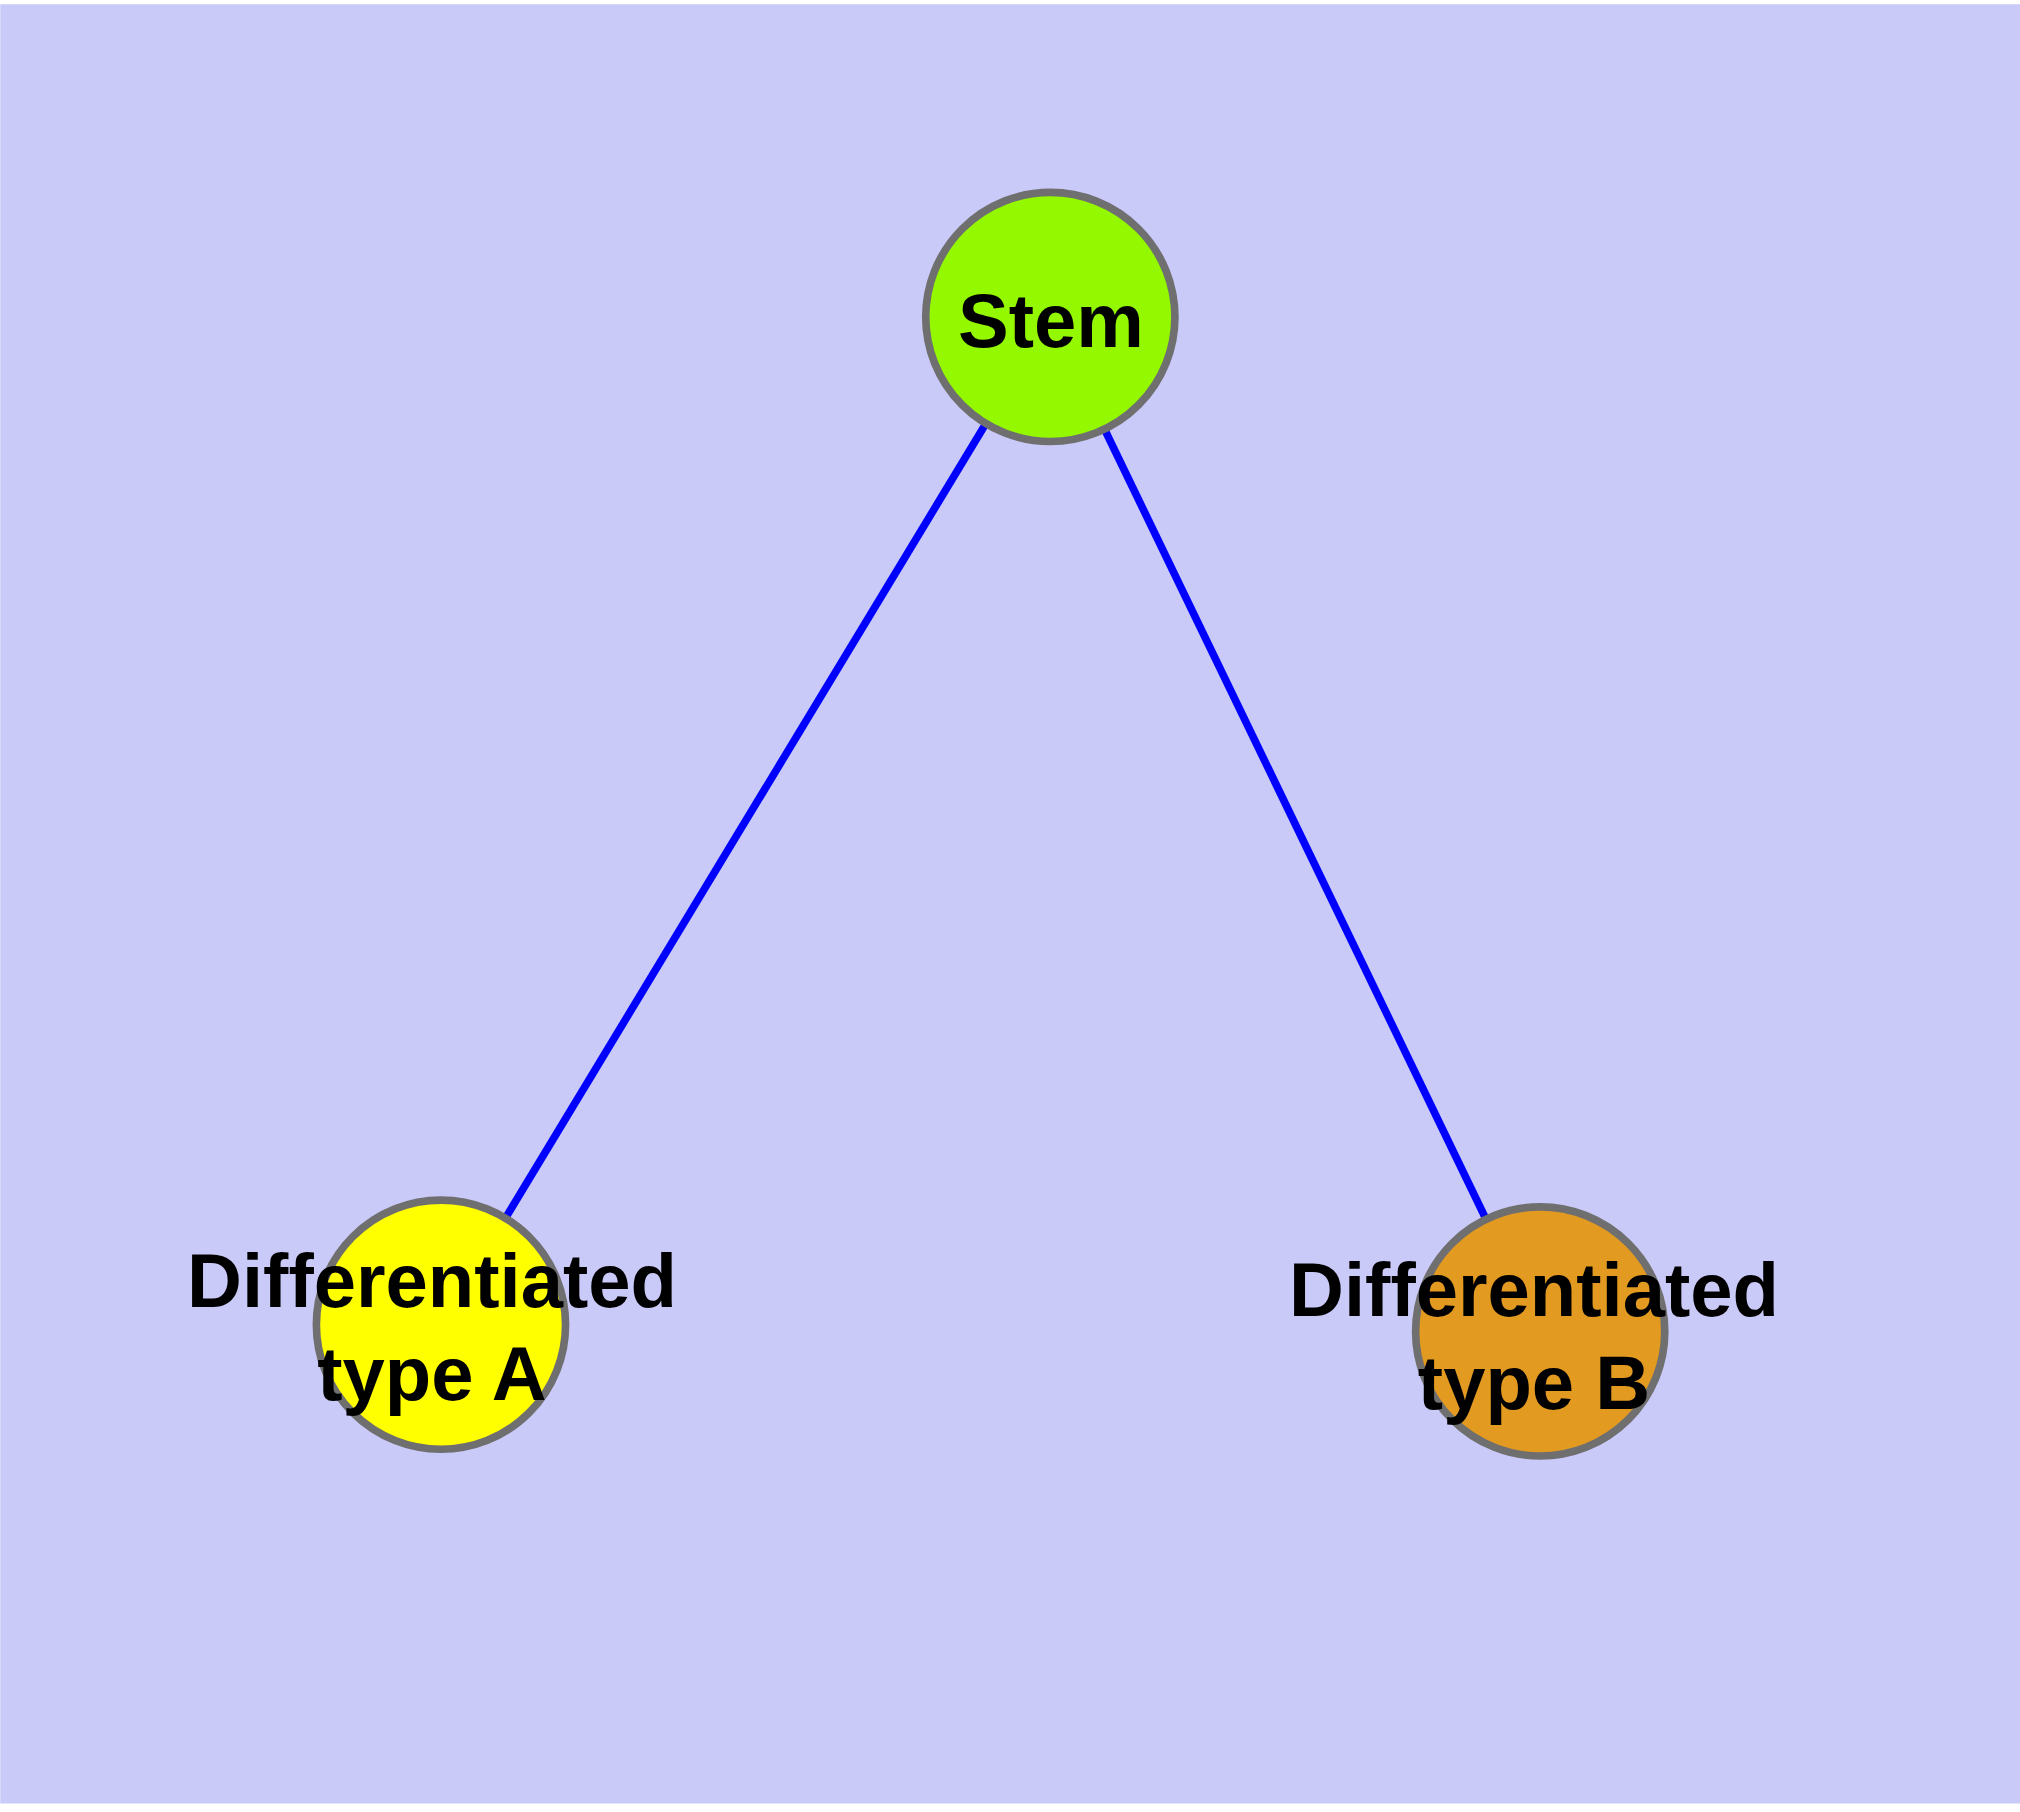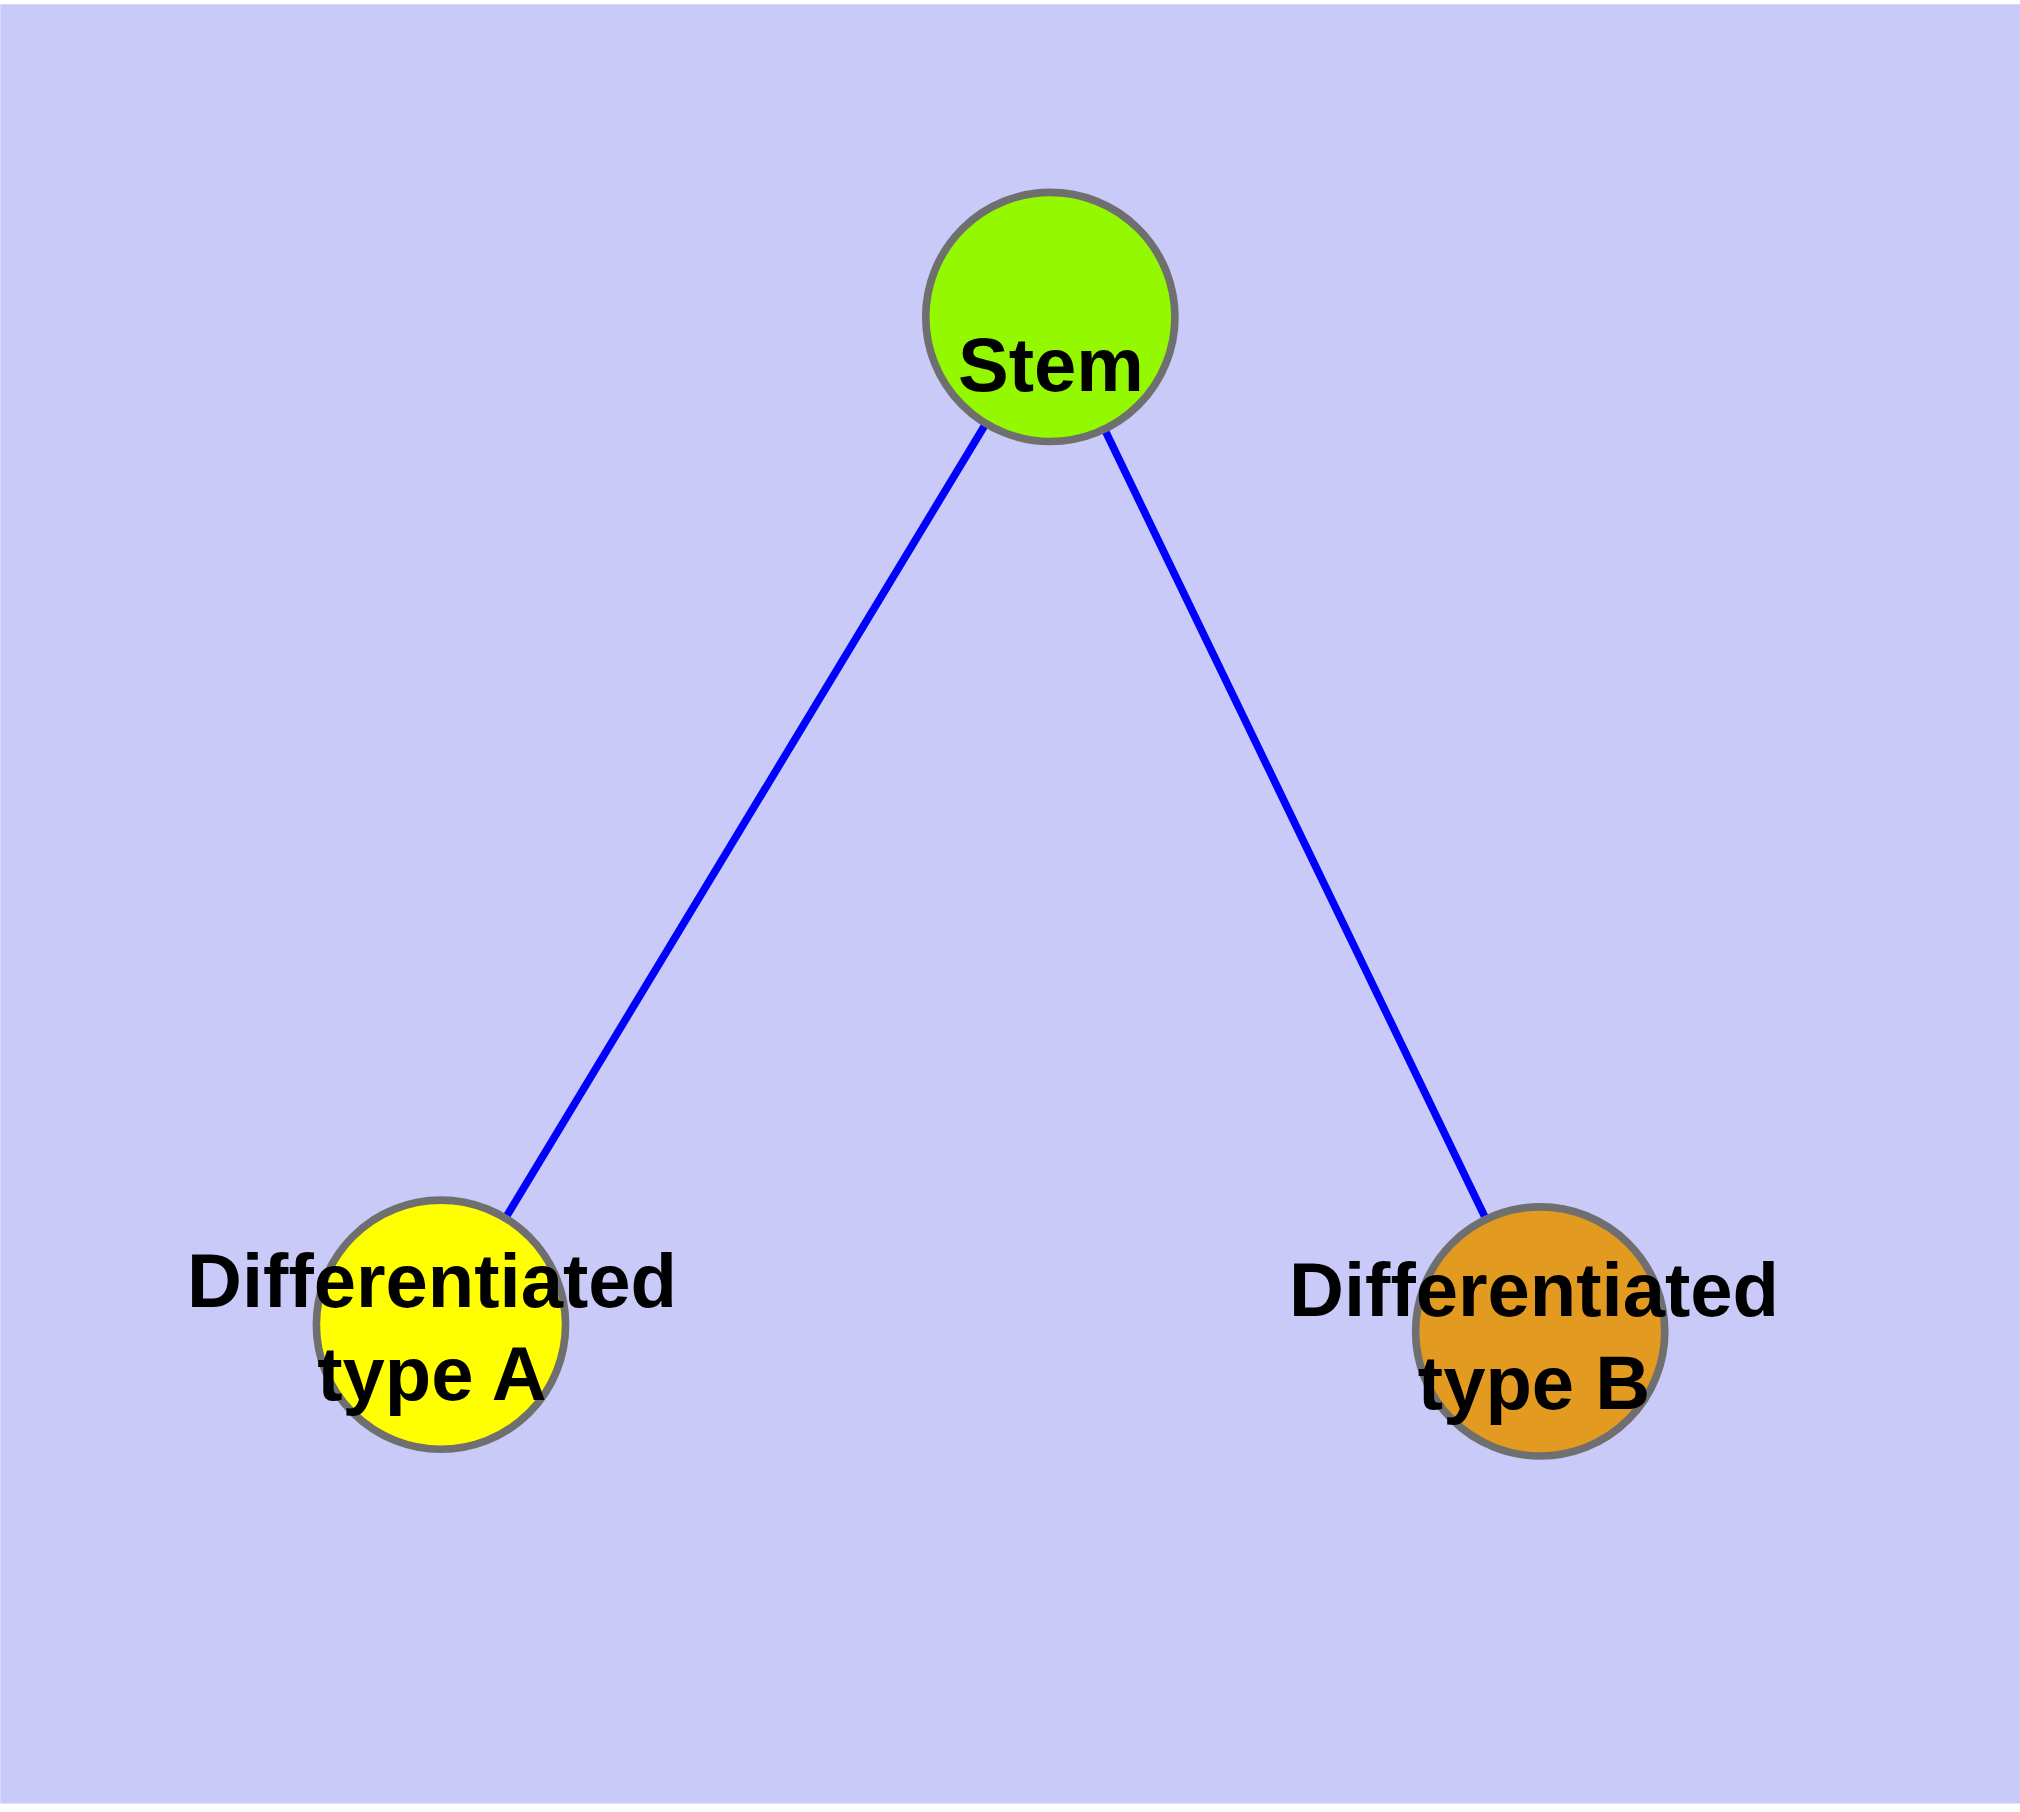--- a/index.html
+++ b/index.html
@@ -49,21 +49,21 @@
       <line x1="1239" y1="374" x2="1817" y2="1571" stroke-width="9" stroke="#0000FF"></line>
     </g>
 
     <g>
       <circle cx="1239" cy="374" r="147" stroke-width="9" fill="#93F800" stroke="#6F6F6F"></circle>
       <circle cx="520" cy="1563" r="147" stroke-width="9" fill="#FFFF00" stroke="#6F6F6F"></circle>
       <circle cx="1817" cy="1571" r="147" stroke-width="9" fill="#E39A20" stroke="#6F6F6F"></circle>
     </g>
   </svg>
 
-  <div class="node-label" id="label-stem" style="color: rgb(0, 0, 0); margin-top: 44px;">Stem</div>
+  <div class="node-label" id="label-stem" style="color: rgb(0, 0, 0);">Stem</div>
 
   <div class="node-label" id="label-type-a" style="color: rgb(0, 0, 0);">Differentiated
 type A</div>
 
   <div class="node-label" id="label-type-b" style="color: rgb(0, 0, 0);">Differentiated
 type B</div>
 </div>
 
 
 </body></html>

